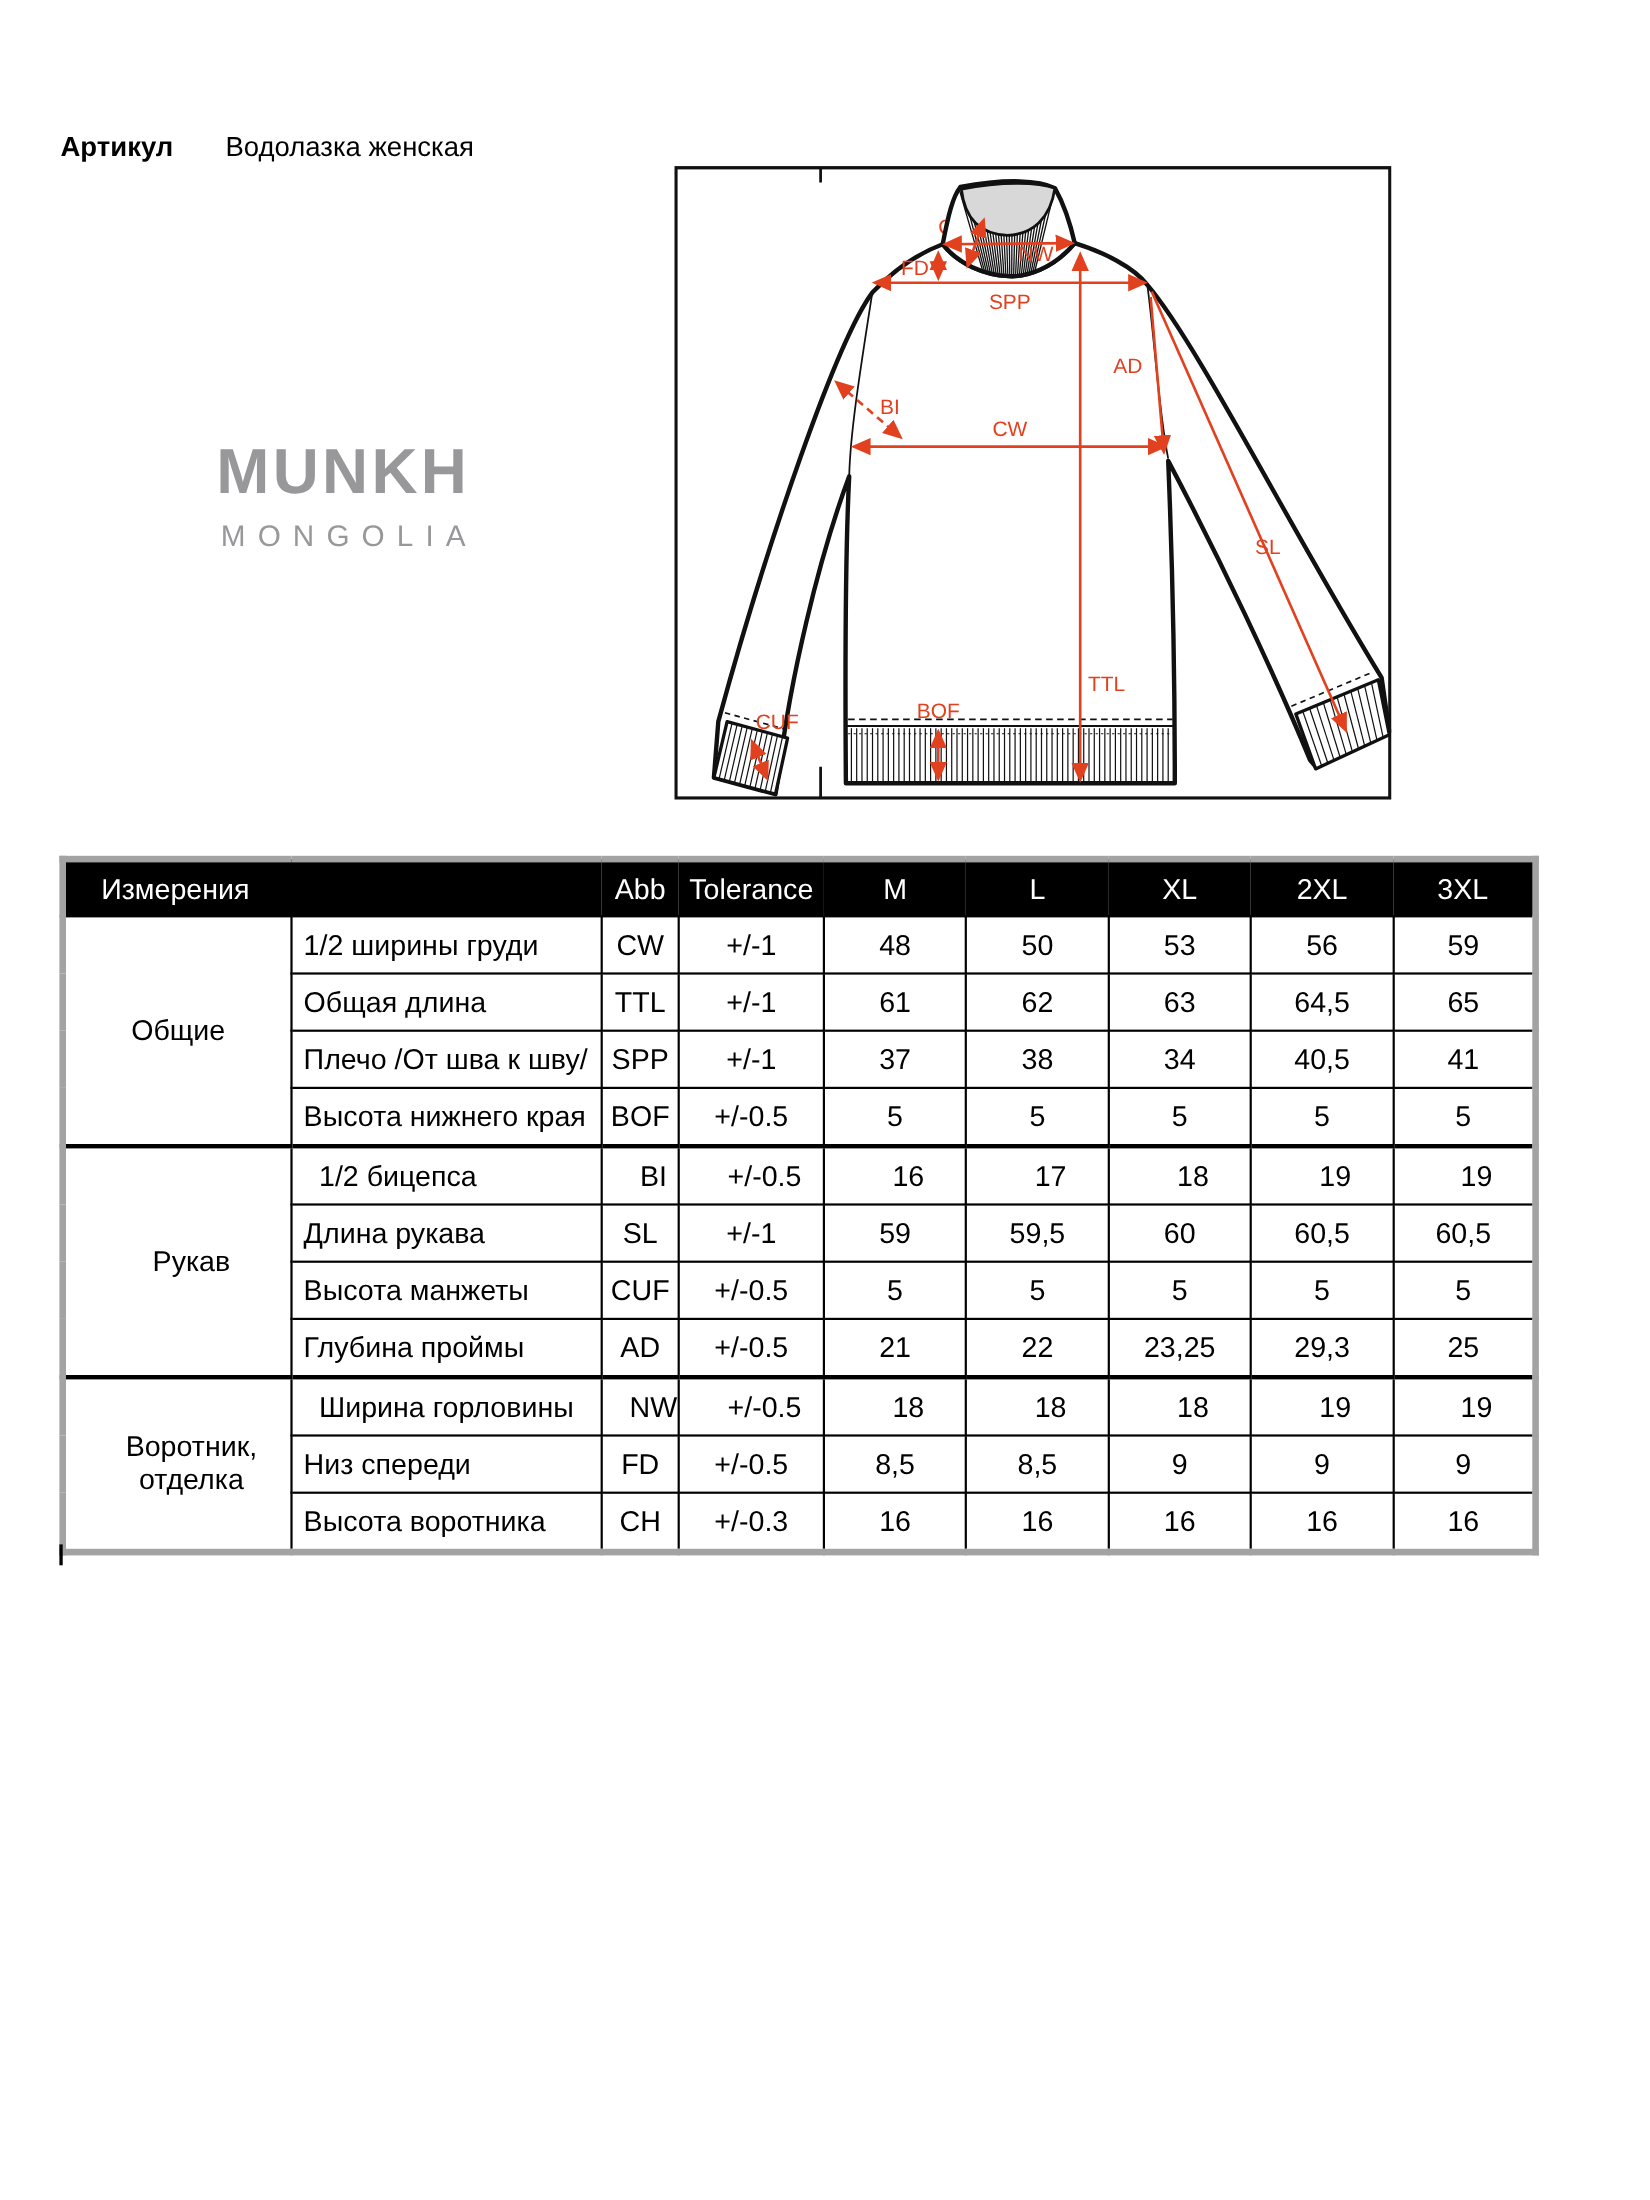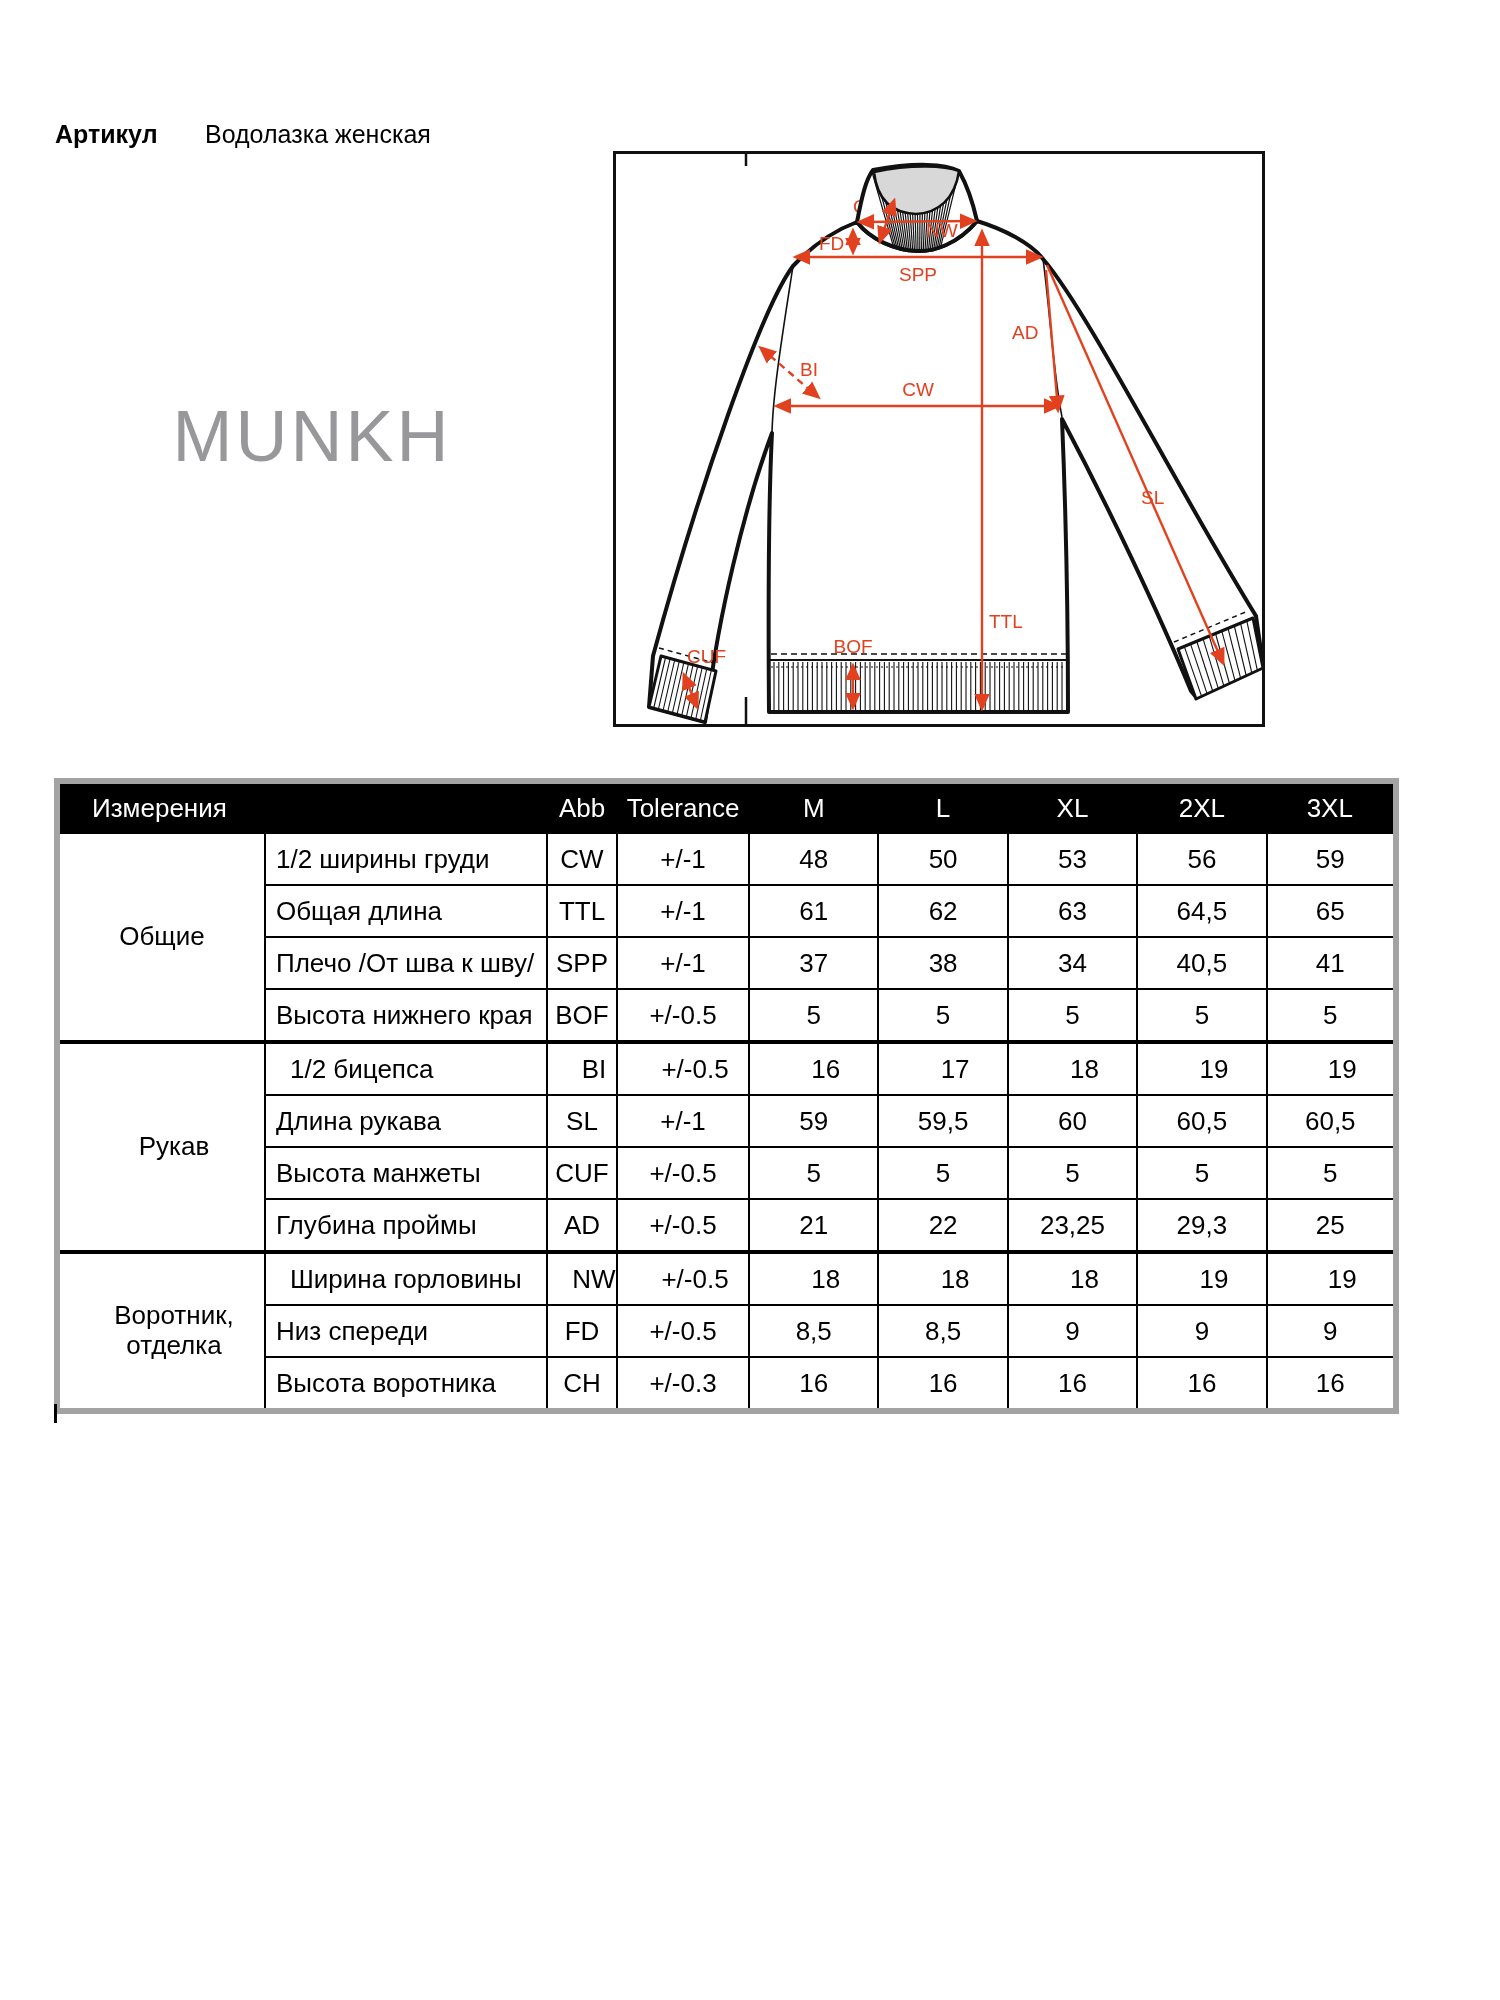--- a/index.html
+++ b/index.html
@@ -3,21 +3,21 @@
 <meta charset="utf-8">
 <style>
   html,body{margin:0;padding:0;background:#fff;}
   .page{position:relative;width:1500px;height:2000px;background:#fff;overflow:hidden;
         font-family:"Liberation Sans",sans-serif;color:#000;}
   
   .doc-title{position:absolute;top:120px;left:55px;font-size:25px;font-weight:bold;}
   .doc-title-value{position:absolute;top:120px;left:205px;font-size:25px;font-weight:normal;}
   
   .logo{position:absolute;left:112px;top:400px;width:400px;text-align:center;color:#98989b;}
-  .logo-brand{font-size:72px;letter-spacing:3px;line-height:1;font-weight:400;}
+  .logo-brand{font-size:58px;letter-spacing:3px;line-height:1;font-weight:700;}
   .logo-sub{font-size:27px;letter-spacing:11px;margin-top:14px;text-indent:11px;}
   
   .diagram-box{position:absolute;left:613px;top:151px;width:652px;height:576px;}
   .diagram-box svg{display:block;width:652px;height:576px;}
   
   table.size-table{position:absolute;left:54px;top:778px;width:1339px;border-collapse:collapse;
         table-layout:fixed;font-size:26px;}
   table.size-table th{background:#000;color:#fff;font-weight:normal;height:48px;border:none;
         text-align:center;padding:0;}
   table.size-table th.hleft{text-align:left;padding-left:32px;}
@@ -32,20 +32,21 @@
 </head>
 <body>
 
 <div class="page">
 
   <div class="doc-title">Артикул</div>
   <div class="doc-title-value">Водолазка женская</div>
 
   <div class="logo">
     <div class="logo-brand">MUNKH</div>
+    <div class="logo-sub">MONGOLIA</div>
   </div>
 
   <div class="diagram-box">
     <svg viewBox="0 0 652 576" xmlns="http://www.w3.org/2000/svg">
       <defs>
         <marker id="arr" viewBox="0 0 10 10" refX="8" refY="5" markerWidth="7.5" markerHeight="7.5" orient="auto-start-reverse">
           <path d="M0,0.6 L10,5 L0,9.4 z" fill="#e2411f"></path>
         </marker>
         <clipPath id="collarClip">
           <path d="M244,71 C249,45 253,28 260,19 C303,11 332,13 346,20 C355,36 360,52 364,70

